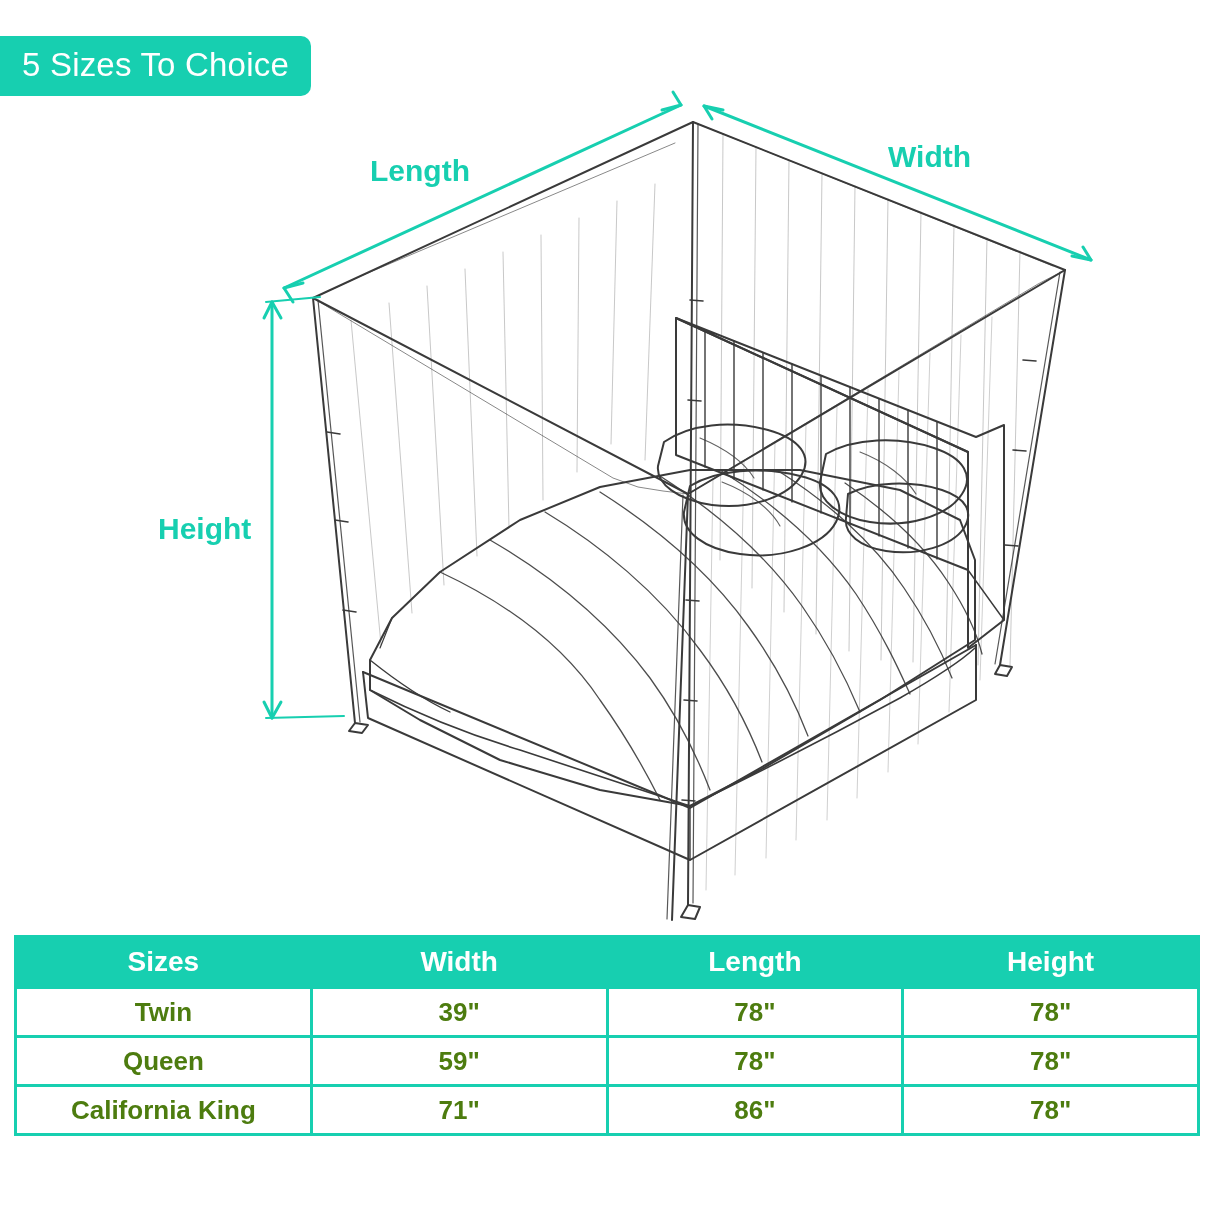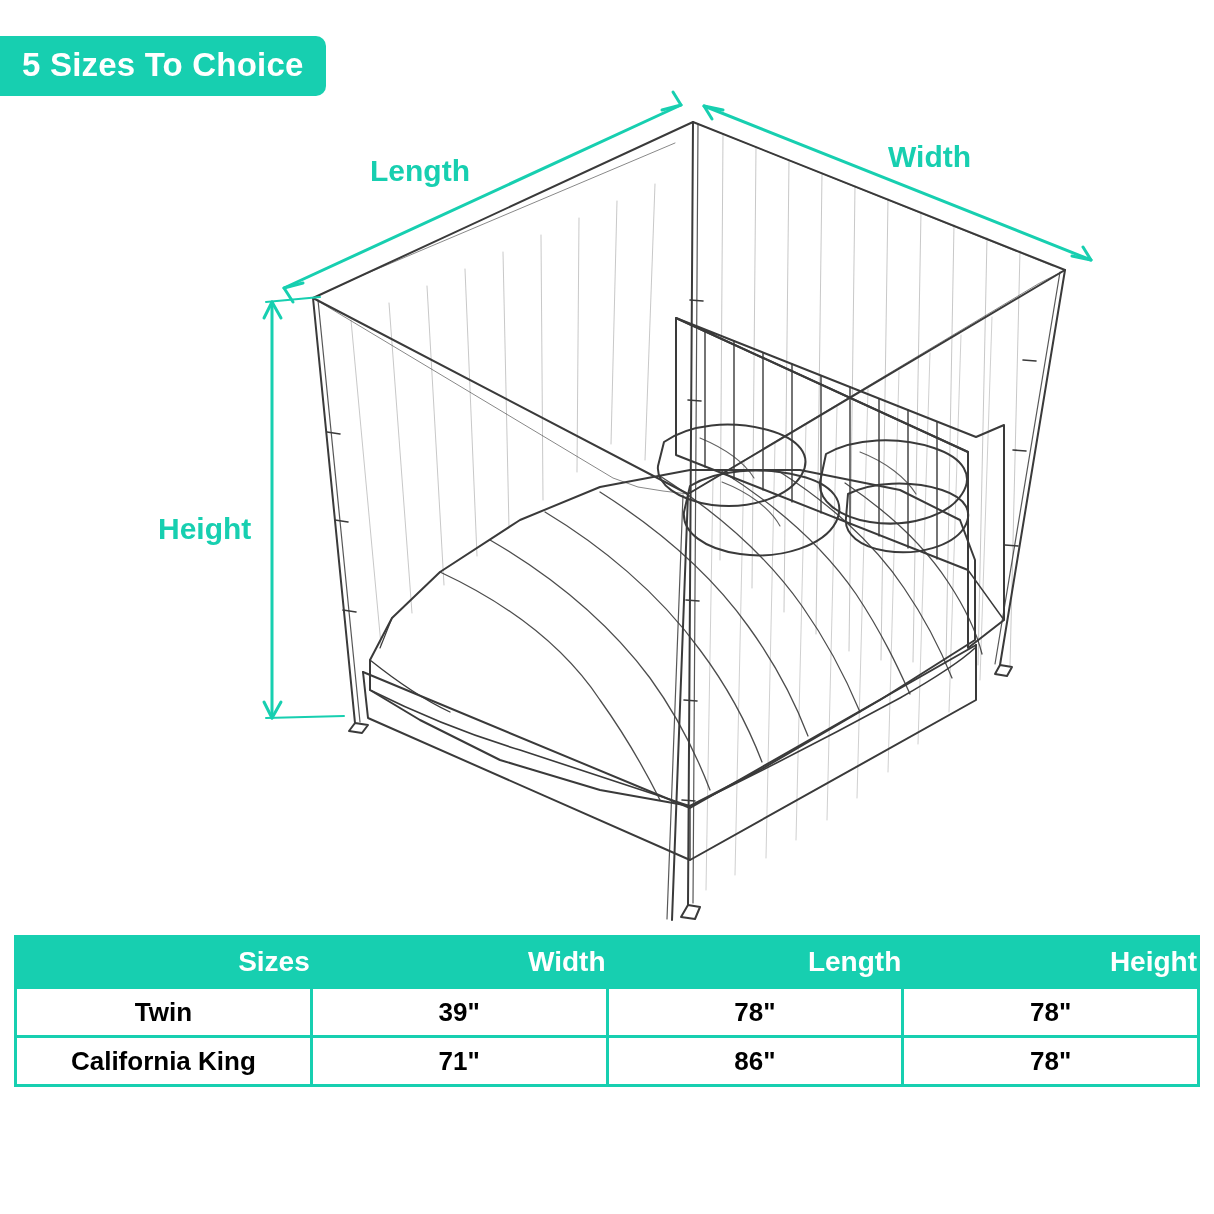--- a/index.html
+++ b/index.html
@@ -16,21 +16,21 @@
   }
 
   
   #header-badge {
     position: absolute;
     left: 0;
     top: 36px;
     background: #17cfb0;
     color: #ffffff;
     font-size: 33px;
-    font-weight: bold;
+    font-weight: normal;
     padding: 10px 22px 12px 22px;
     border-top-right-radius: 10px;
     border-bottom-right-radius: 10px;
     letter-spacing: 0.2px;
     white-space: nowrap;
   }
 
   
   #illustration {
     position: absolute;
@@ -61,30 +61,29 @@
     top: 935px;
     width: 1186px;
     border-collapse: collapse;
     table-layout: fixed;
   }
   #size-table th, #size-table td {
     border: 3px solid #17cfb0;
     text-align: center;
     font-weight: bold;
     font-size: 26px;
-    color: #000000;
+    color: #4d7c0f;
     height: 46px;
     padding: 0;
   }
   #size-table thead th {
     background: #17cfb0;
     color: #ffffff;
     font-size: 28px;
     height: 48px;
-    text-align: right;
   }
   #size-table col.c0 { width: 25%; }
   #size-table col.c1 { width: 25%; }
   #size-table col.c2 { width: 25%; }
   #size-table col.c3 { width: 25%; }
 </style>
 </head>
 <body>
 
 <div id="header-badge">5 Sizes To Choice</div>
@@ -262,19 +261,25 @@
     </tr>
   </thead>
   <tbody>
     <tr>
       <td>Twin</td>
       <td>39"</td>
       <td>78"</td>
       <td>78"</td>
     </tr>
     <tr>
+      <td>Queen</td>
+      <td>59"</td>
+      <td>78"</td>
+      <td>78"</td>
+    </tr>
+    <tr>
       <td>California King</td>
       <td>71"</td>
       <td>86"</td>
       <td>78"</td>
     </tr>
   </tbody>
 </table>
 
 </body></html>

